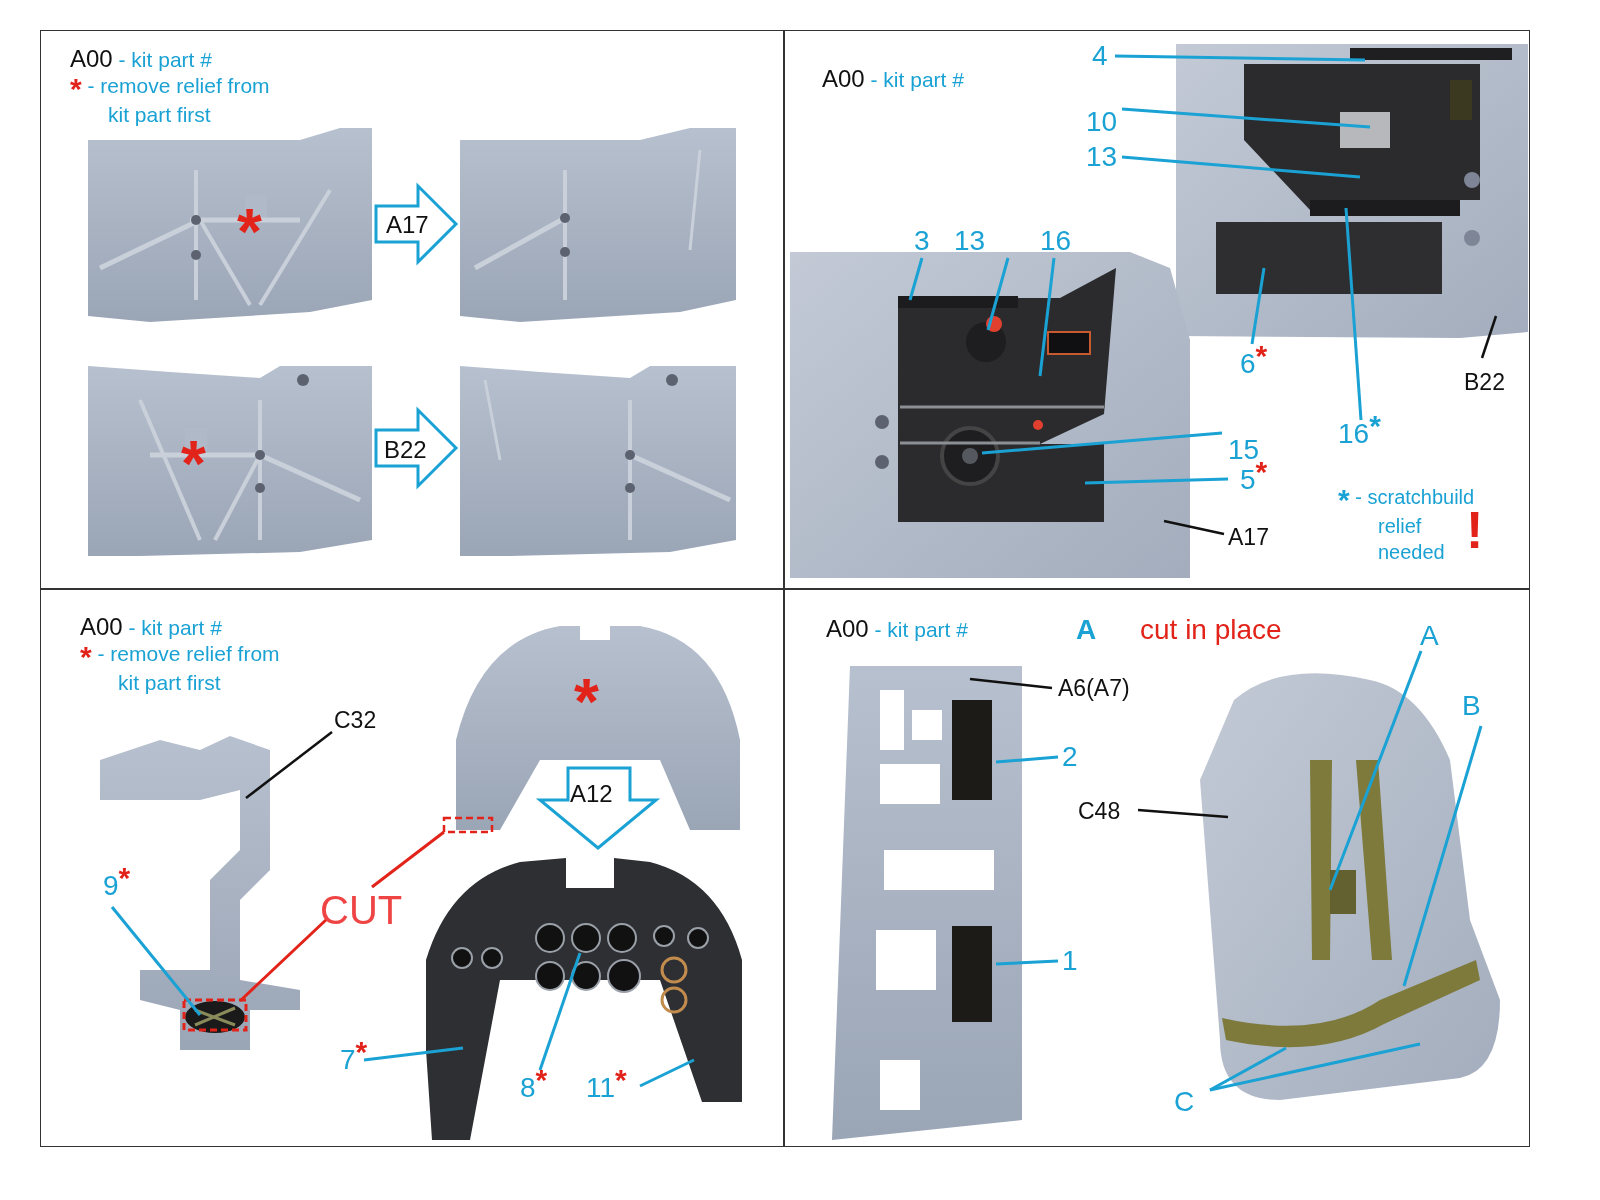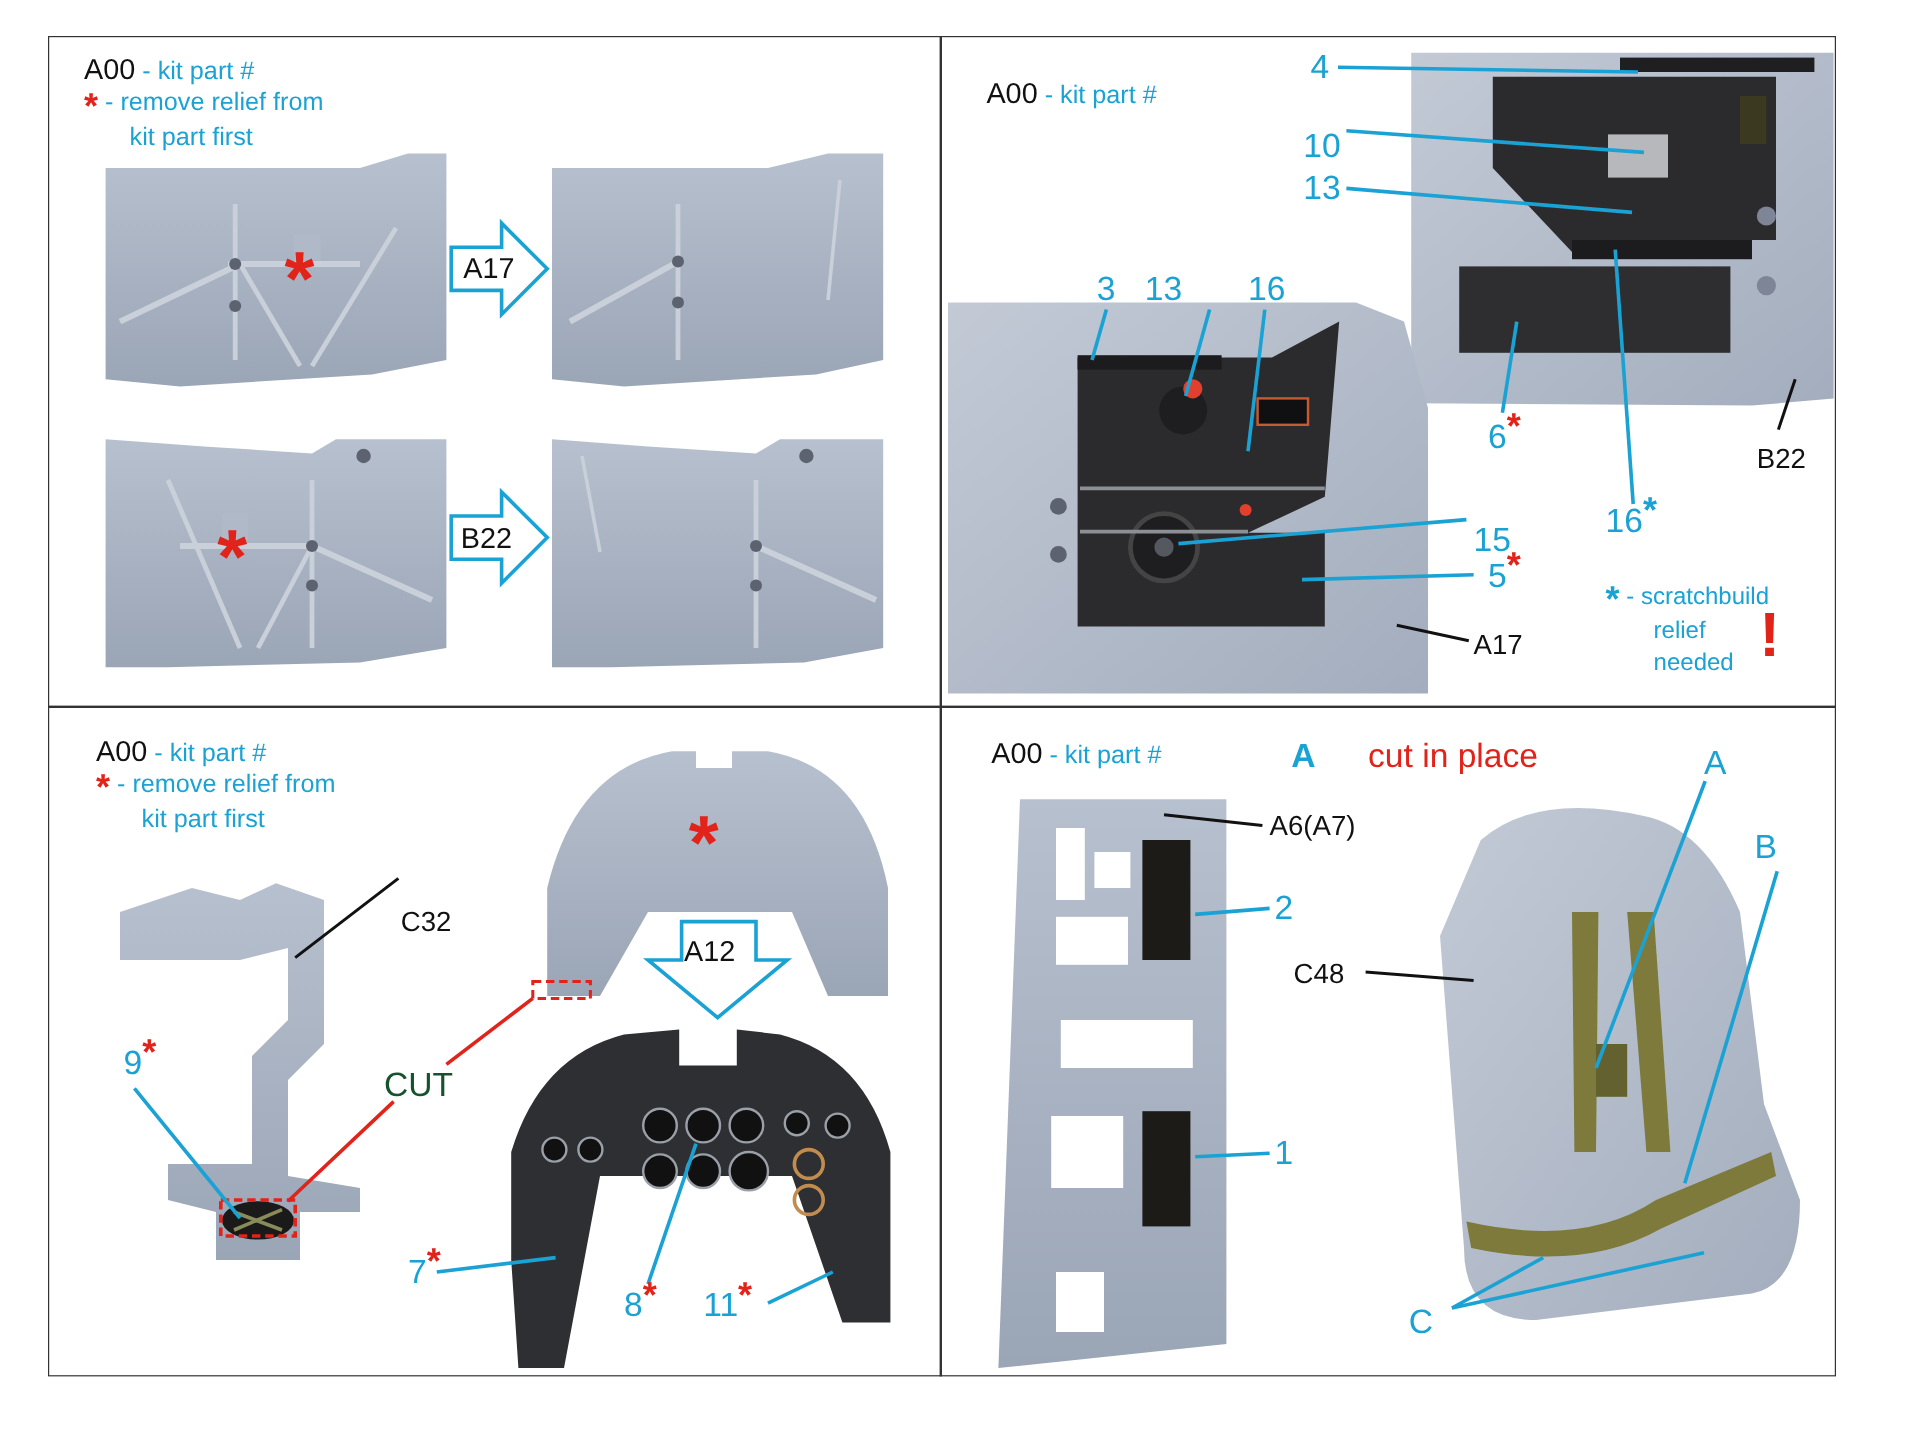--- a/index.html
+++ b/index.html
@@ -9,21 +9,21 @@
   .hline{position:absolute;left:40px;top:588px;width:1490px;height:1.5px;background:#333;}
   .legend{position:absolute;font-size:21px;line-height:26px;color:#1aa2d4;}
   .legend .k{color:#111;font-size:24px;}
   .legend .ast{color:#e2231a;font-size:30px;font-weight:bold;vertical-align:-6px;}
   .lbl-blue{position:absolute;color:#1aa2d4;font-size:28px;line-height:28px;}
   .lbl-black{position:absolute;color:#111;font-size:23px;line-height:24px;}
   .ast-red{color:#e2231a;font-weight:bold;font-size:30px;vertical-align:top;position:relative;top:-8px;}
   .ast-blue{color:#1aa2d4;font-weight:bold;font-size:30px;vertical-align:top;position:relative;top:-8px;}
   .big-red-ast{position:absolute;color:#e2231a;font-weight:bold;font-size:64px;line-height:64px;}
   .arrow-lbl{position:absolute;font-size:24px;color:#111;}
-  .cut-lbl{position:absolute;color:#14532d;font-size:28px;}
+  .cut-lbl{position:absolute;color:#ef4444;font-size:40px;}
   .cip{position:absolute;font-size:28px;}
   .cip .a{color:#1aa2d4;font-weight:bold;}
   .cip .t{color:#e2231a;margin-left:36px;}
   .excl{position:absolute;color:#e2231a;font-size:52px;font-weight:bold;}
   svg{position:absolute;left:0;top:0;overflow:visible;}
 </style>
 </head>
 <body>
 
 <div class="frame"></div>
@@ -234,21 +234,21 @@
   <div style="padding-left:40px;">relief</div>
   <div style="padding-left:40px;">needed</div>
 </div>
 <div class="excl" style="left:1466px;top:500px;">!</div>
 
 <div class="legend" style="left:80px;top:614px;">
   <div><span class="k">A00</span> <span>- kit part #</span></div>
   <div><span class="ast">*</span> <span>- remove relief from</span></div>
   <div style="padding-left:38px;">kit part first</div>
 </div>
-<div class="lbl-black" style="left:334px;top:708px;margin-top:48px;">C32</div>
+<div class="lbl-black" style="left:334px;top:708px;">C32</div>
 <div class="big-red-ast" style="left:574px;top:670px;">*</div>
 <div class="arrow-lbl" style="left:570px;top:780px;">A12</div>
 <div class="cut-lbl" style="left:320px;top:888px;">CUT</div>
 <div class="lbl-blue" style="left:103px;top:872px;"><span>9</span><span class="ast-red">*</span></div>
 <div class="lbl-blue" style="left:340px;top:1046px;"><span>7</span><span class="ast-red">*</span></div>
 <div class="lbl-blue" style="left:520px;top:1074px;"><span>8</span><span class="ast-red">*</span></div>
 <div class="lbl-blue" style="left:586px;top:1074px;"><span>11</span><span class="ast-red">*</span></div>
 
 <div class="legend" style="left:826px;top:616px;">
   <span class="k">A00</span> <span>- kit part #</span>

